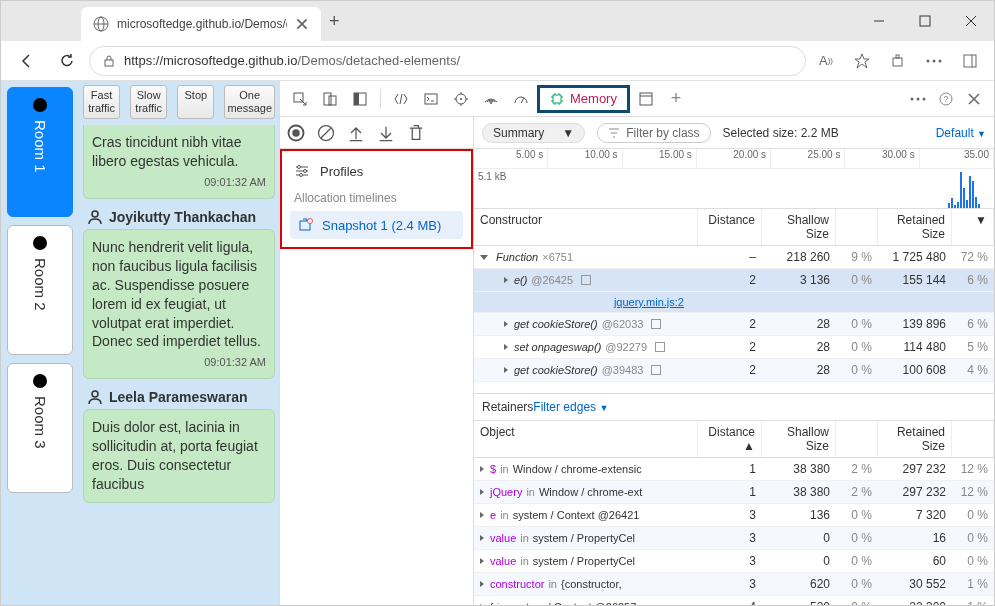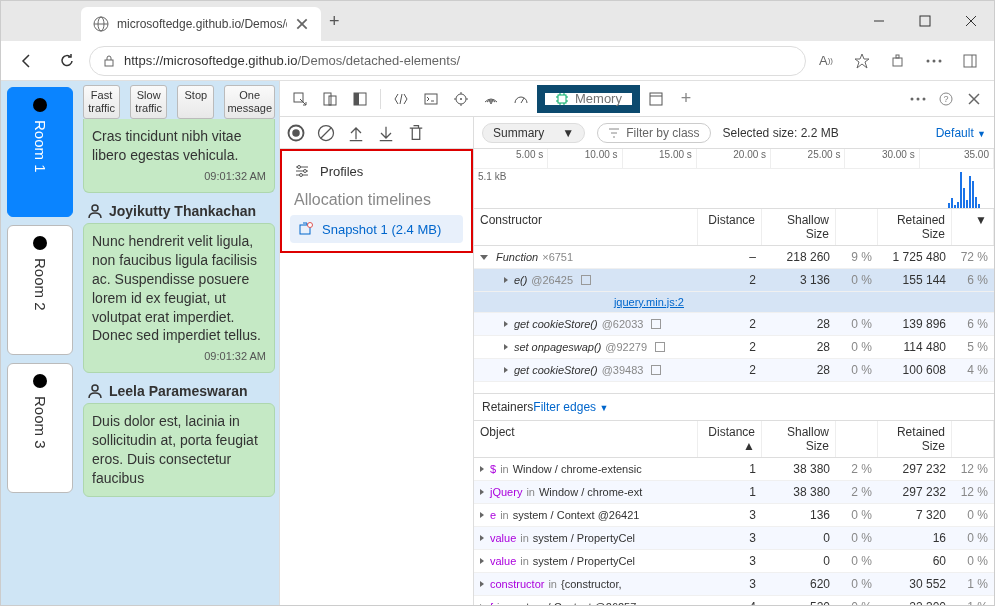--- a/index.html
+++ b/index.html
@@ -19,43 +19,43 @@
 .url .host{color:#333}
 .ricon{width:32px;height:32px;display:flex;align-items:center;justify-content:center;color:#666}
 .content{flex:1;display:flex;overflow:hidden}
 .rooms{width:78px;background:#cfe5f5;padding:6px;display:flex;flex-direction:column;gap:8px}
 .room{background:#fff;border:1px solid #bbb;border-radius:6px;height:130px;display:flex;flex-direction:column;align-items:center;padding-top:10px;gap:8px}
 .room.active{background:#0a84ff;color:#fff;border-color:#0a84ff}
 .room .dot{width:14px;height:14px;background:#000;border-radius:50%}
 .room.active .dot{background:#000}
 .room .rname{writing-mode:vertical-rl;font-size:15px;font-weight:500}
 .chat{width:200px;background:#cfe5f5;padding:4px 4px 0 4px;display:flex;flex-direction:column;overflow:hidden}
-.chatbtns{display:flex;gap:10px;}
+.chatbtns{display:flex;gap:10px;margin-bottom:6px}
 .cbtn{flex:1;background:linear-gradient(#fafafa,#e8e8e8);border:1px solid #bbb;border-radius:3px;font-size:11px;text-align:center;padding:3px 2px;line-height:1.2}
 .msgs{flex:1;overflow:hidden}
 .msg{margin-bottom:10px}
 .sender{font-weight:700;font-size:14px;display:flex;align-items:center;gap:6px;margin-bottom:4px;padding-left:4px}
 .sender svg{width:16px;height:16px}
 .bubble{background:#c5e9c5;border:1px solid #aed7ae;border-radius:6px;padding:8px;font-size:14px;line-height:1.35}
 .bubble.partial{border-radius:0 0 6px 6px;border-top:none}
 .ts{text-align:right;font-size:11px;color:#555;margin-top:4px}
 .devtools{flex:1;display:flex;flex-direction:column;border-left:1px solid #ddd;overflow:hidden}
 .dtbar{height:36px;display:flex;align-items:center;border-bottom:1px solid #ddd;padding:0 6px;gap:2px}
 .dtic{width:28px;height:28px;display:flex;align-items:center;justify-content:center;color:#555;border-radius:4px}
 .dtsep{width:1px;height:20px;background:#ddd;margin:0 4px}
 .dttab{display:flex;align-items:center;gap:6px;padding:0 10px;height:28px;font-size:13px;color:#444}
-.dttab.mem{border:8px solid #0c4a6e;color:#737373}
+.dttab.mem{border:3px solid #0c4a6e;color:#be185d}
 .dttab.mem svg{color:#0a6}
 .dtbody{flex:1;display:flex;overflow:hidden}
 .leftpane{width:194px;border-right:1px solid #ddd;display:flex;flex-direction:column}
 .toolbar2{height:32px;display:flex;align-items:center;padding:0 6px;gap:10px;border-bottom:1px solid #ddd}
 .tic{width:20px;height:20px;color:#555}
 .profbox{border:2px solid #d00;padding:8px 0;margin:0}
 .profhdr{display:flex;align-items:center;gap:10px;padding:4px 12px;font-size:13px}
-.subhdr{color:#888;font-size:16px;padding:8px 12px 6px}
+.subhdr{color:#888;font-size:12px;padding:8px 12px 6px}
 .snap{background:#e8f0fb;border-radius:4px;margin:0 8px;padding:6px 8px;display:flex;align-items:center;gap:8px;color:#06c;font-size:13px}
 .rightpane{flex:1;display:flex;flex-direction:column;overflow:hidden}
 .rbar{height:32px;display:flex;align-items:center;padding:0 8px;gap:12px;border-bottom:1px solid #ddd;font-size:12px}
 .pill{background:#f0f0f0;border:1px solid #ddd;border-radius:12px;padding:2px 10px;display:flex;align-items:center;gap:18px}
 .link{color:#06c}
 .tlrow{height:20px;border-bottom:1px solid #eee;display:flex;font-size:10px;color:#666;position:relative}
 .tick{flex:1;text-align:right;padding-right:4px;border-right:1px solid #eee}
 .chartarea{height:40px;border-bottom:1px solid #ddd;position:relative}
 .chartlbl{position:absolute;left:4px;top:2px;font-size:10px;color:#666}
 .bars{position:absolute;right:14px;bottom:0;display:flex;align-items:flex-end;gap:1px;height:38px}

